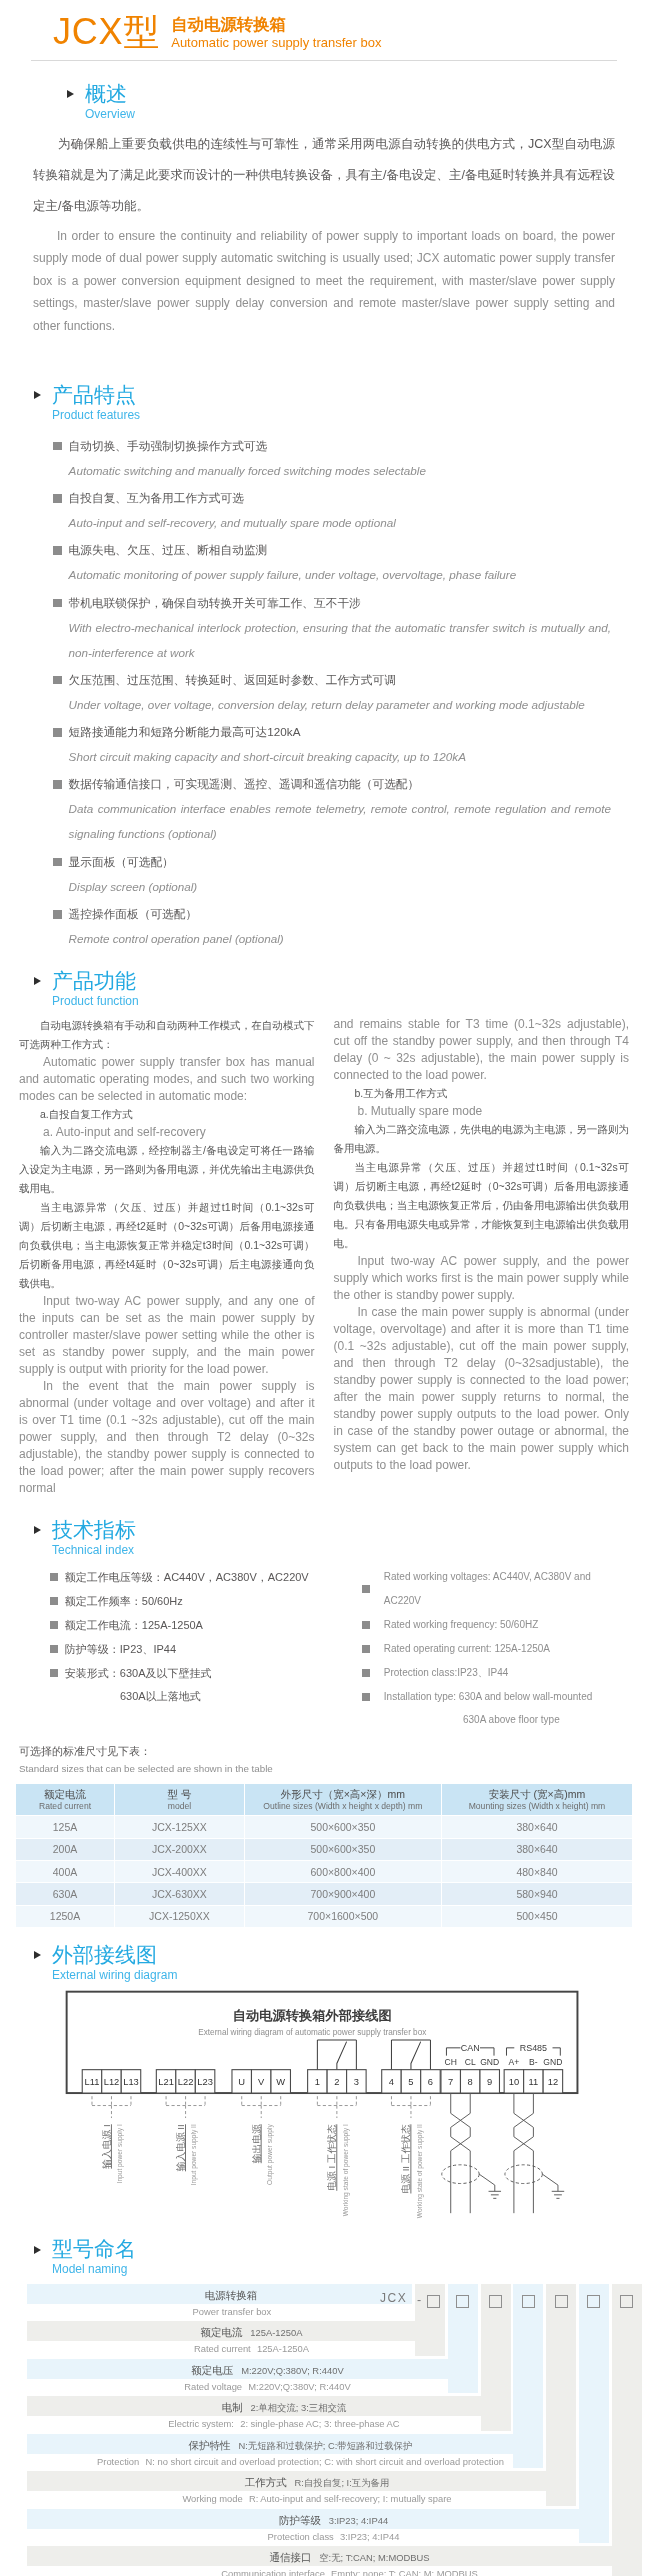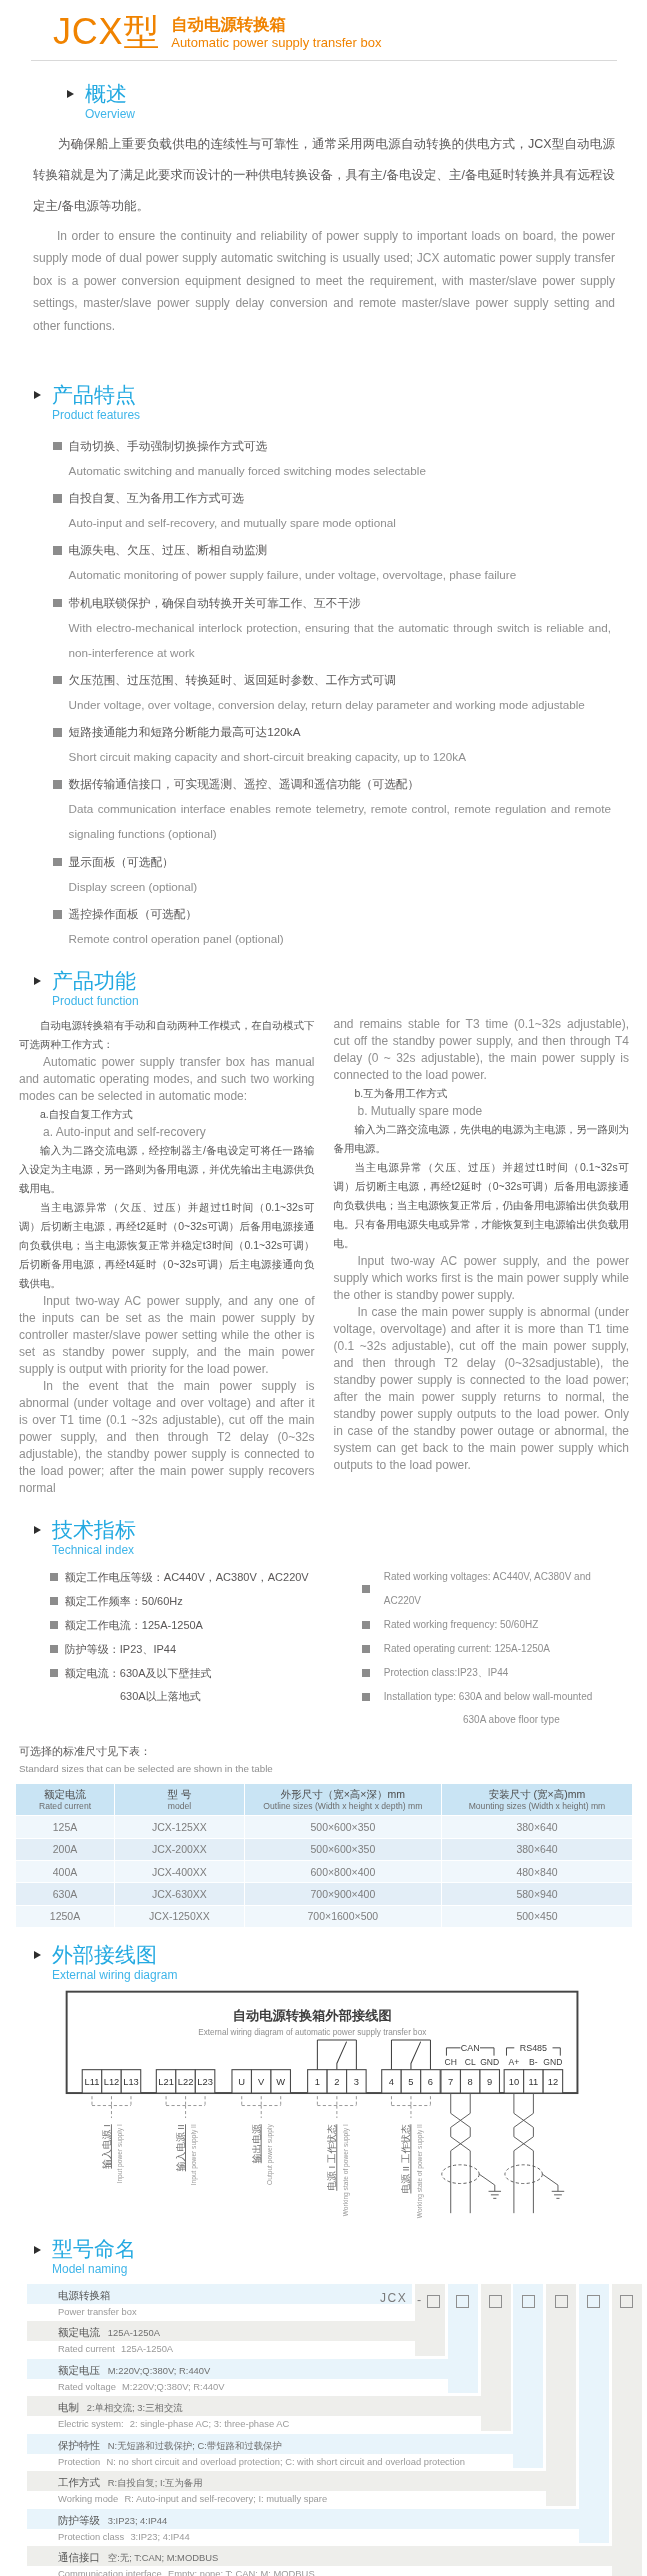--- a/index.html
+++ b/index.html
@@ -26,21 +26,21 @@
   .ov{margin:20px 33px 0 33px;}
   .ov-zh{margin:6.2px 0 0 0;font-size:12.5px;line-height:31px;color:#595757;text-indent:2em;text-align:justify;}
   .ov-en{margin:3.1px 0 0 0;font-size:12px;line-height:22.6px;color:#8f8f8f;text-indent:2em;text-align:justify;}
 
   
   .features{margin-top:44px;}
   .feat-list{margin:9.4px 37px 0 53px;}
   .feat{margin-bottom:2.3px;}
   .fzh{font-size:11.7px;color:#595757;line-height:25px;display:flex;align-items:baseline;}
   .sq{width:8.6px;height:8.6px;background:#8c8c8c;flex:none;margin-right:7px;position:relative;top:0.8px;align-self:center;}
-  .fen{font-size:11.7px;color:#8f8f8f;line-height:25px;padding-left:15.6px;text-align:justify;}
+  .fen{font-size:11.7px;color:#8f8f8f;line-height:25px;padding-left:15.6px;text-align:justify;font-style:italic;}
 
   
   .func{margin-top:17px;}
   .func-cols{display:flex;margin:6.2px 19px 0 19px;gap:19px;}
   .fcol{width:299px;}
   .fz{margin:0;font-size:10.5px;line-height:19px;color:#565656;text-indent:2em;text-align:justify;}
   .fe{margin:0;font-size:12px;line-height:17px;color:#8f8f8f;text-indent:2em;text-align:justify;}
   .noind{text-indent:0;}
 
   
@@ -67,21 +67,21 @@
   table.sz tr.even td{background:#e3eef7;}
   .c1{width:16%;} .c2{width:21%;} .c3{width:32%;} .c4{width:31%;}
 
   
   .wiring{margin-top:14px;}
   .wsvg{display:block;margin-top:3.1px;}
 
   
   .naming{margin-top:1.6px;}
   .stair{position:relative;width:619px;height:297px;margin:6.2px 0 0 27px;}
-  .srow{position:absolute;left:0;height:20px;}
+  .srow{position:absolute;left:0;height:20px;text-align:center;}
   .blue{background:#e8f4fb;}
   .gray{background:#eeeeeb;}
   .srow-in{padding:3.9px 0 0 31px;}
   .sl{font-size:10.5px;color:#565656;}
   .sv{font-size:9.4px;color:#6f6f6f;margin-left:7.8px;}
   .l2{margin-top:0.8px;}
   .sl2{font-size:9.4px;color:#9a9a9a;}
   .sv2{font-size:9.4px;color:#9a9a9a;margin-left:6.2px;}
   .scol{position:absolute;top:0;width:30px;}
   .mbox{position:absolute;top:11px;width:11px;height:11px;border:1.2px solid #8f8f8f;background:transparent;}
@@ -144,21 +144,21 @@
             <span class="sq"></span>
             <span>电源失电、欠压、过压、断相自动监测</span>
           </div>
         <div class="fen">Automatic monitoring of power supply failure, under voltage, overvoltage, phase failure</div>
       </div>
       <div class="feat">
         <div class="fzh">
             <span class="sq"></span>
             <span>带机电联锁保护，确保自动转换开关可靠工作、互不干涉</span>
           </div>
-        <div class="fen">With electro-mechanical interlock protection, ensuring that the automatic through switch is reliable and, non-interference at work</div>
+        <div class="fen">With electro-mechanical interlock protection, ensuring that the automatic transfer switch is mutually and, non-interference at work</div>
       </div>
       <div class="feat">
         <div class="fzh">
             <span class="sq"></span>
             <span>欠压范围、过压范围、转换延时、返回延时参数、工作方式可调</span>
           </div>
         <div class="fen">Under voltage, over voltage, conversion delay, return delay parameter and working mode adjustable</div>
       </div>
       <div class="feat">
         <div class="fzh">
@@ -243,21 +243,21 @@
         <div class="titem">
             <span class="sq"></span>
             <span>额定工作电流：125A-1250A</span>
           </div>
         <div class="titem">
             <span class="sq"></span>
             <span>防护等级：IP23、IP44</span>
           </div>
         <div class="titem">
             <span class="sq"></span>
-            <span>额定电流：630A及以下壁挂式</span>
+            <span>安装形式：630A及以下壁挂式</span>
           </div>
         <div class="tindent">630A以上落地式</div>
       </div>
       <div class="tcol-r">
         <div class="titem titem-en">
             <span class="sq"></span>
             <span>Rated working voltages: AC440V, AC380V and AC220V</span>
           </div>
         <div class="titem titem-en">
             <span class="sq"></span>

